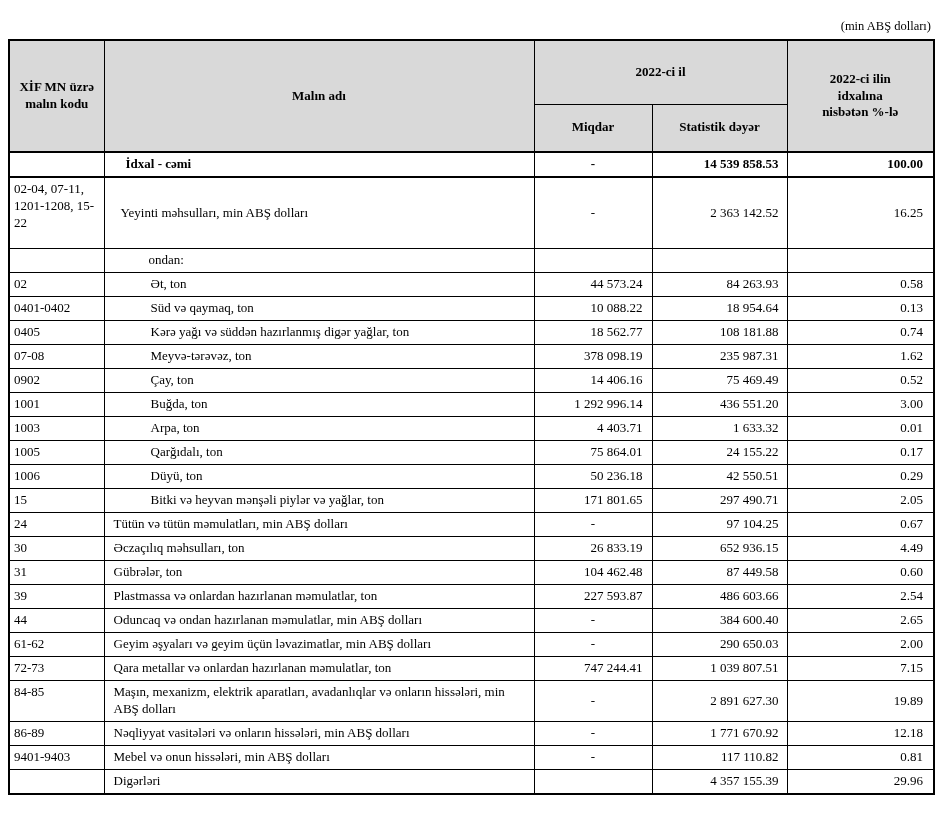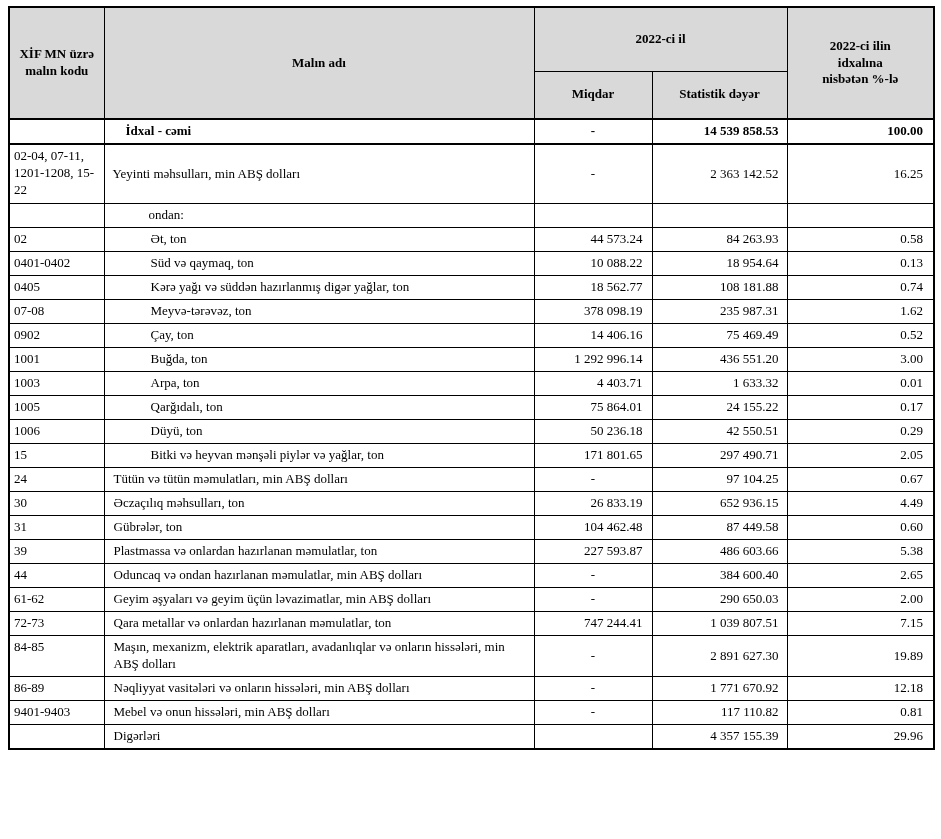--- a/index.html
+++ b/index.html
@@ -61,33 +61,34 @@
   td.col-code { text-align: left; padding-left: 4px; vertical-align: top; }
   td.col-name { text-align: left; padding-left: 9px; }
   td.num { text-align: right; }
   td.col-qty { padding-right: 9px; }
   td.col-val { padding-right: 8px; }
   td.col-pct { padding-right: 10px; }
   td.dash { text-align: center; padding-right: 4px; }
 
   tr.total td { font-weight: bold; border-top: 2.5px solid #000; border-bottom: 2.5px solid #000; }
   tr.total td.col-name { padding-left: 21px; margin-left: 12px; }
-  tr.group td.col-name { padding-left: 8px; }
-  tr.group td { height: 60px; }
+  tr.group td.col-name { padding-left: 16px; }
+  tr.group td { height: 72px; }
   tr.section td.col-name { padding-left: 44px; }
   tr.section td { height: 22px; }
   tr.subitem td.col-name { padding-left: 46px; margin-top: 16px; }
   tbody tr { height: 24px; }
 </style>
 </head>
 <body>
 
 <div class="page">
 
 
+  <div class="unit-note">(min ABŞ dolları)</div>
 
   <table class="main">
     <colgroup>
       <col class="c-code">
       <col class="c-name">
       <col class="c-qty">
       <col class="c-val">
       <col class="c-pct">
     </colgroup>
     <thead>
@@ -213,21 +214,21 @@
           <td class="col-name">Gübrələr, ton</td>
           <td class="col-qty num">104 462.48</td>
           <td class="col-val num">87 449.58</td>
           <td class="col-pct num">0.60</td>
         </tr>
         <tr class="item">
           <td class="col-code">39</td>
           <td class="col-name">Plastmassa və onlardan hazırlanan məmulatlar, ton</td>
           <td class="col-qty num">227 593.87</td>
           <td class="col-val num">486 603.66</td>
-          <td class="col-pct num">5.38</td>
+          <td class="col-pct num">2.54</td>
         </tr>
         <tr class="item">
           <td class="col-code">44</td>
           <td class="col-name">Oduncaq və ondan hazırlanan məmulatlar, min ABŞ dolları</td>
           <td class="col-qty num dash">-</td>
           <td class="col-val num">384 600.40</td>
           <td class="col-pct num">2.65</td>
         </tr>
         <tr class="item">
           <td class="col-code">61-62</td>

